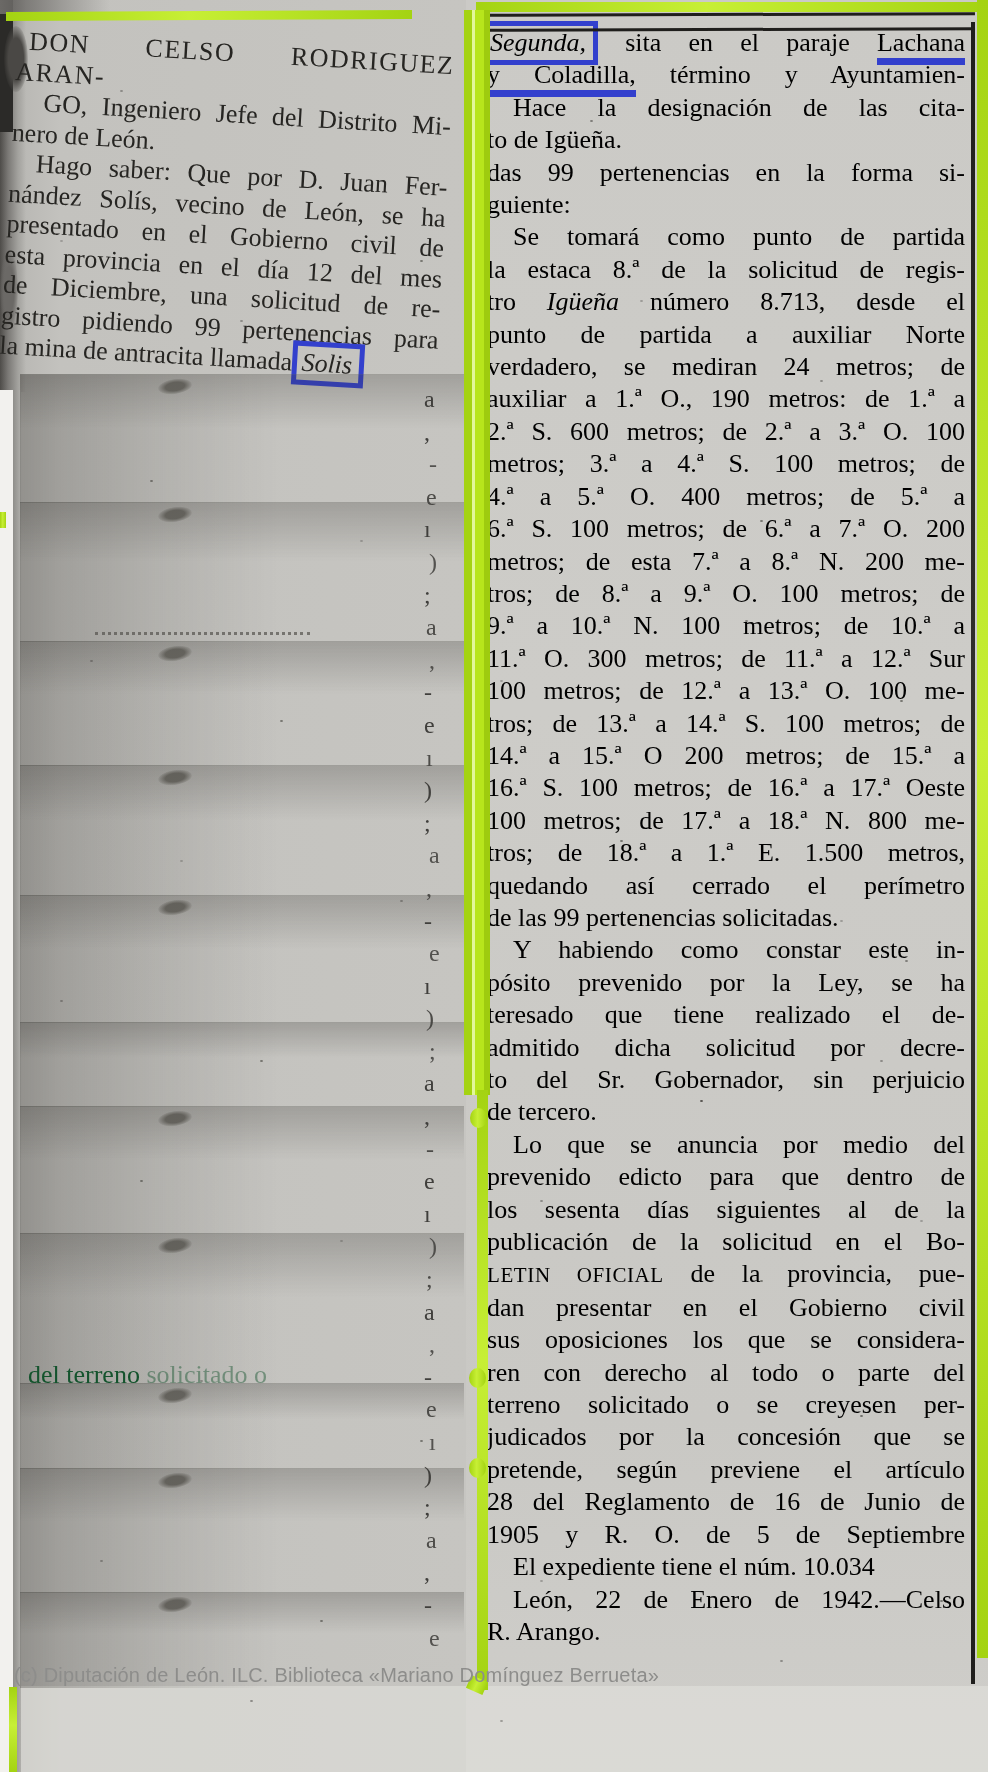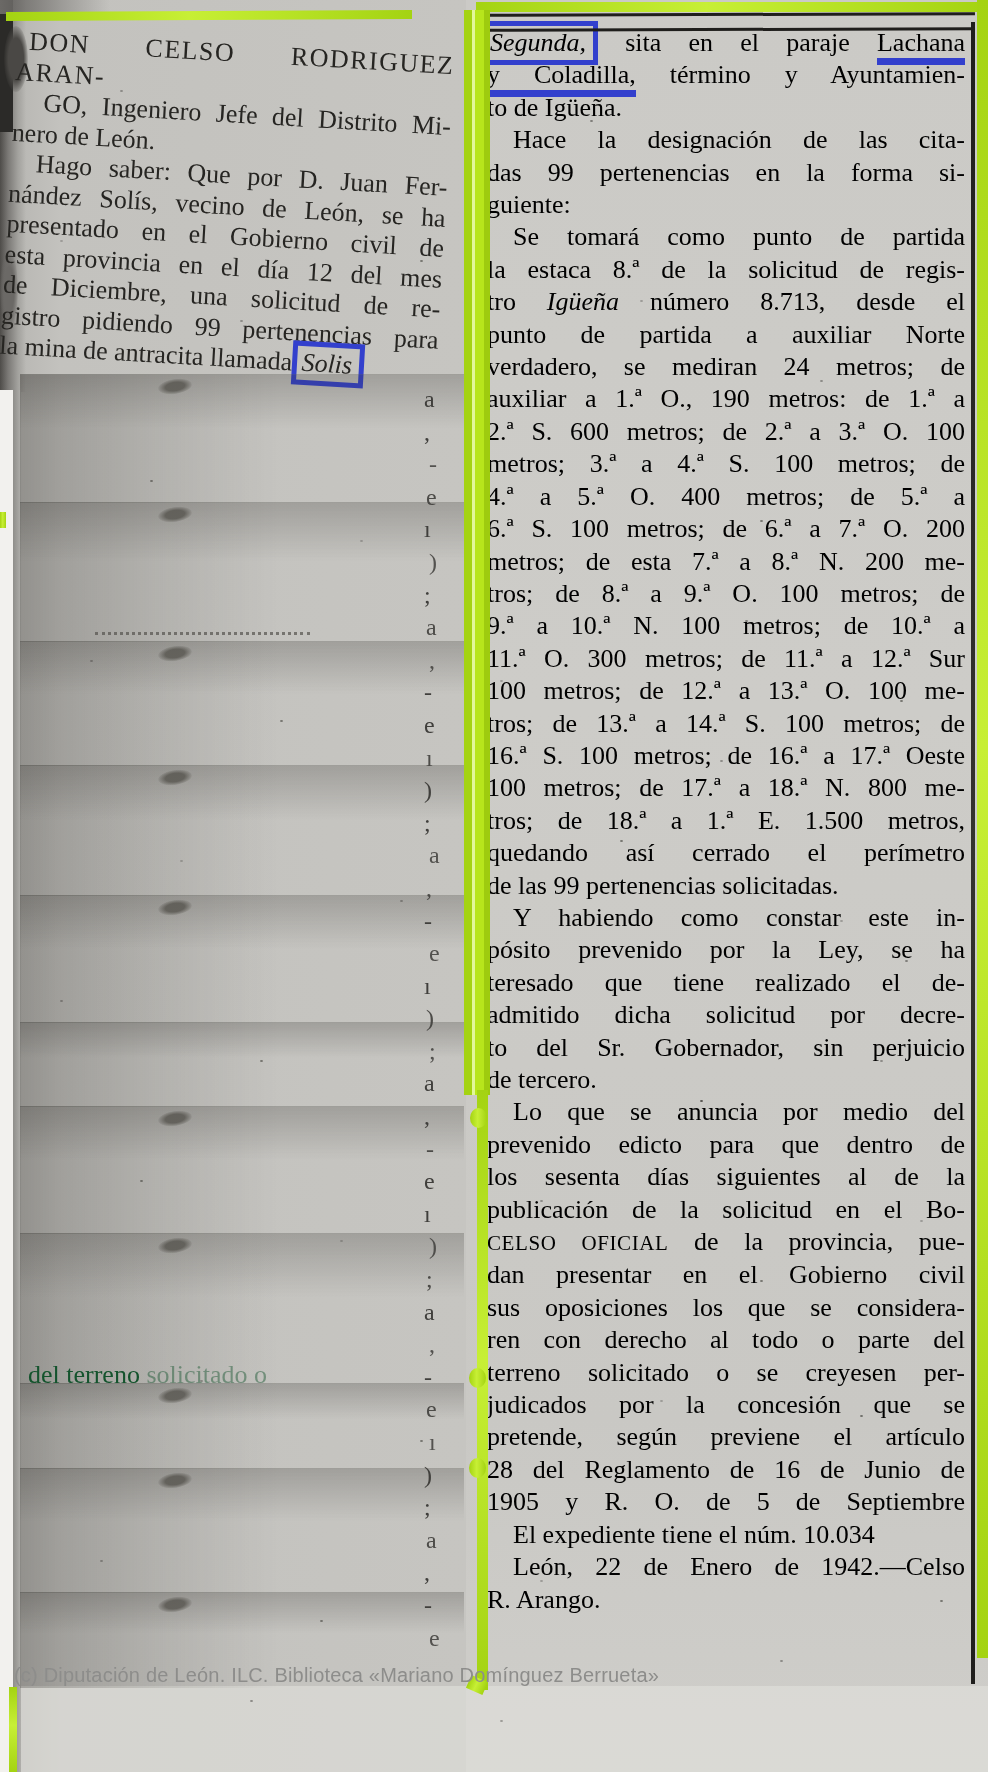--- a/index.html
+++ b/index.html
@@ -203,56 +203,57 @@
       <div class="edge-letter">;</div>
       <div class="edge-letter">a</div>
       <div class="edge-letter">,</div>
       <div class="edge-letter">-</div>
       <div class="edge-letter">e</div>
     </div>
 
   <div class="coltext right-text">
       <div class="line"><span class="i box">Segunda,</span><span> sita en el paraje </span><span class="ul">Lachana</span></div>
       <div class="line"><span class="ul">y Coladilla,</span><span> término y Ayuntamien-</span></div>
+      <div class="line ind"><span>Hace la designación de las cita-</span></div>
       <div class="line end"><span>to de Igüeña.</span></div>
-      <div class="line ind"><span>Hace la designación de las cita-</span></div>
       <div class="line"><span>das 99 pertenencias en la forma si-</span></div>
       <div class="line end"><span>guiente:</span></div>
       <div class="line ind"><span>Se tomará como punto de partida</span></div>
       <div class="line"><span>la estaca 8.ª de la solicitud de regis-</span></div>
       <div class="line"><span>tro </span><span class="i">Igüeña</span><span> número 8.713, desde el</span></div>
       <div class="line"><span>punto de partida a auxiliar Norte</span></div>
       <div class="line"><span>verdadero, se mediran 24 metros; de</span></div>
       <div class="line"><span>auxiliar a 1.ª O., 190 metros: de 1.ª a</span></div>
       <div class="line"><span>2.ª S. 600 metros; de 2.ª a 3.ª O. 100</span></div>
       <div class="line"><span>metros; 3.ª a 4.ª S. 100 metros; de</span></div>
       <div class="line"><span>4.ª a 5.ª O. 400 metros; de 5.ª a</span></div>
       <div class="line"><span>6.ª S. 100 metros; de 6.ª a 7.ª O. 200</span></div>
       <div class="line"><span>metros; de esta 7.ª a 8.ª N. 200 me-</span></div>
       <div class="line"><span>tros; de 8.ª a 9.ª O. 100 metros; de</span></div>
       <div class="line"><span>9.ª a 10.ª N. 100 metros; de 10.ª a</span></div>
       <div class="line"><span>11.ª O. 300 metros; de 11.ª a 12.ª Sur</span></div>
       <div class="line"><span>100 metros; de 12.ª a 13.ª O. 100 me-</span></div>
       <div class="line"><span>tros; de 13.ª a 14.ª S. 100 metros; de</span></div>
+      <div class="line"><span>14.ª a 15.ª O 200 metros; de 15.ª a</span></div>
       <div class="line"><span>16.ª S. 100 metros; de 16.ª a 17.ª Oeste</span></div>
       <div class="line"><span>100 metros; de 17.ª a 18.ª N. 800 me-</span></div>
       <div class="line"><span>tros; de 18.ª a 1.ª E. 1.500 metros,</span></div>
       <div class="line"><span>quedando así cerrado el perímetro</span></div>
       <div class="line end"><span>de las 99 pertenencias solicitadas.</span></div>
       <div class="line ind"><span>Y habiendo como constar este in-</span></div>
       <div class="line"><span>pósito prevenido por la Ley, se ha</span></div>
       <div class="line"><span>teresado que tiene realizado el de-</span></div>
       <div class="line"><span>admitido dicha solicitud por decre-</span></div>
       <div class="line"><span>to del Sr. Gobernador, sin perjuicio</span></div>
       <div class="line end"><span>de tercero.</span></div>
       <div class="line ind"><span>Lo que se anuncia por medio del</span></div>
       <div class="line"><span>prevenido edicto para que dentro de</span></div>
       <div class="line"><span>los sesenta días siguientes al de la</span></div>
       <div class="line"><span>publicación de la solicitud en el Bo-</span></div>
-      <div class="line"><span class="sc">CELSO OFICIAL</span><span> de la provincia, pue-</span></div>
+      <div class="line"><span class="sc">LETIN OFICIAL</span><span> de la provincia, pue-</span></div>
       <div class="line"><span>dan presentar en el Gobierno civil</span></div>
       <div class="line"><span>sus oposiciones los que se considera-</span></div>
       <div class="line"><span>ren con derecho al todo o parte del</span></div>
       <div class="line"><span>terreno solicitado o se creyesen per-</span></div>
       <div class="line"><span>judicados por la concesión que se</span></div>
       <div class="line"><span>pretende, según previene el artículo</span></div>
       <div class="line"><span>28 del Reglamento de 16 de Junio de</span></div>
       <div class="line"><span>1905 y R. O. de 5 de Septiembre</span></div>
       <div class="line ind end"><span>El expediente tiene el núm. 10.034</span></div>
       <div class="line ind"><span>León, 22 de Enero de 1942.—Celso</span></div>

